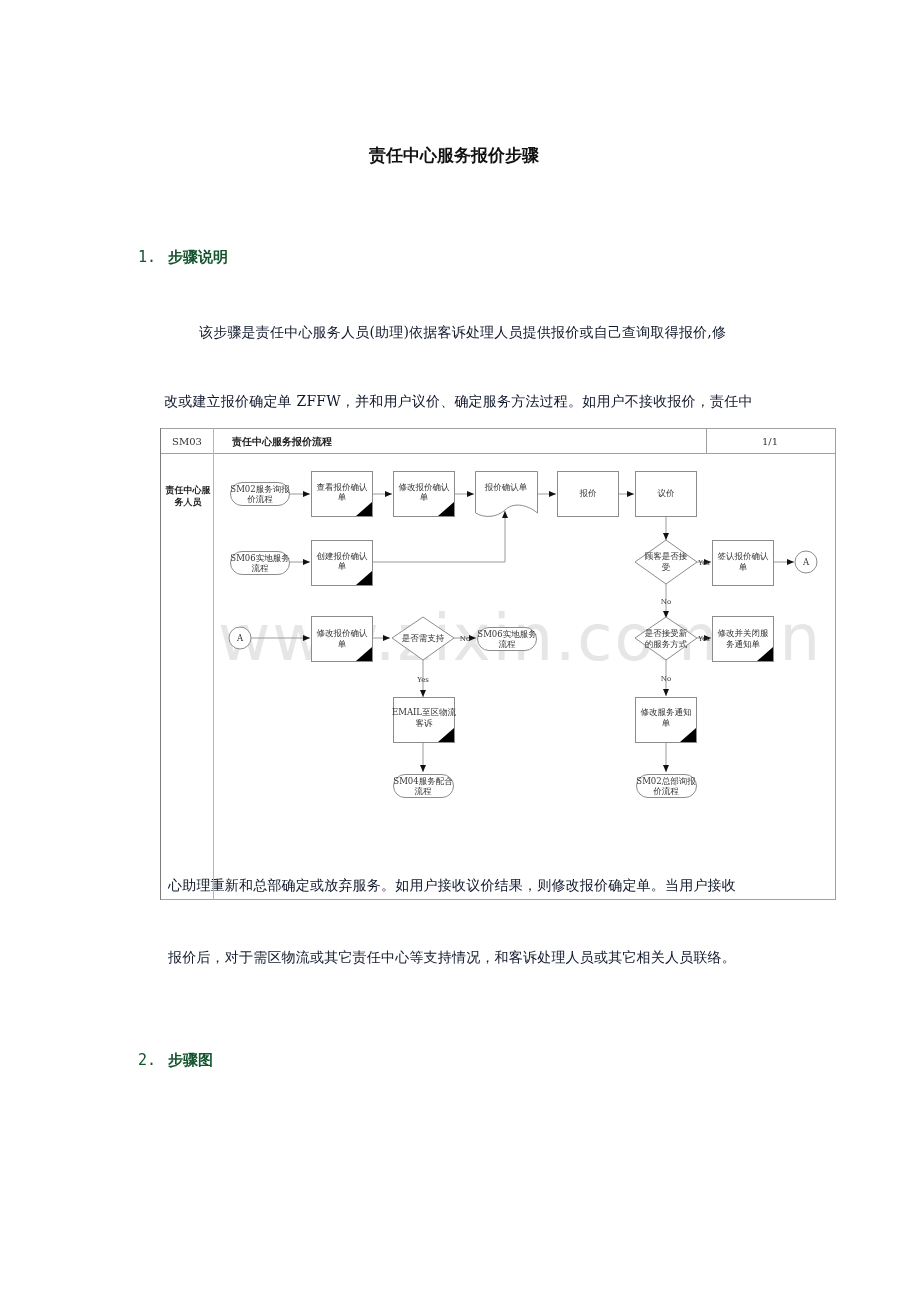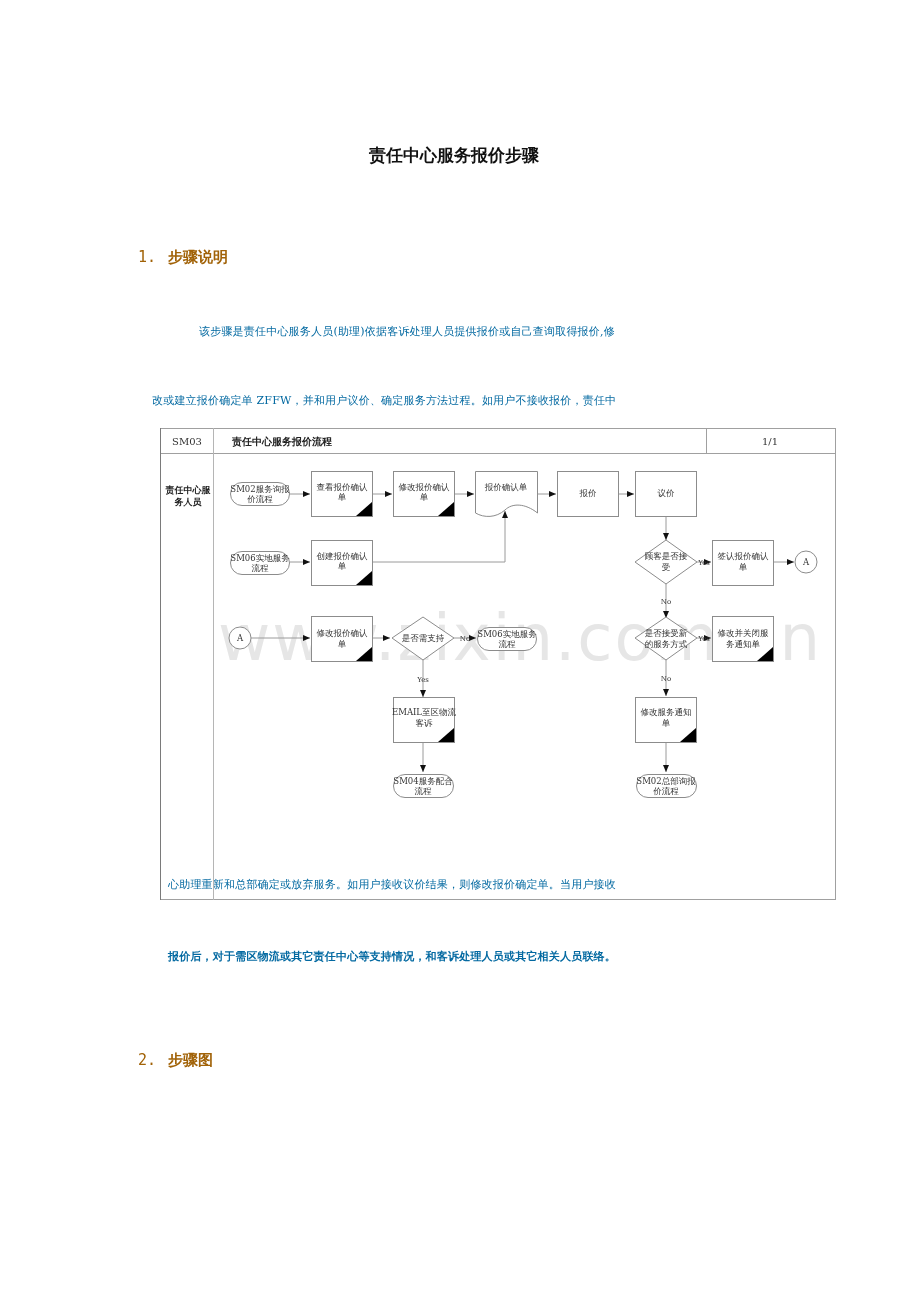--- a/index.html
+++ b/index.html
@@ -3,39 +3,39 @@
 <meta charset="utf-8">
 <style>
   html, body { margin: 0; padding: 0; background: #ffffff; }
   body { width: 920px; height: 1302px; position: relative; overflow: hidden;
          font-family: "DejaVu Serif", "Liberation Serif", serif; color: #1a1a1a; }
   .abs { position: absolute; white-space: nowrap; }
   .doc-title { top: 144px; left: 0; width: 908px; text-align: center;
                font-family: "DejaVu Sans", "Liberation Sans", sans-serif;
                font-weight: bold; font-size: 17px; color: #111; }
   .section-heading { font-family: "DejaVu Sans", "Liberation Sans", sans-serif;
-                     font-weight: bold; font-size: 15px; color: #a16207; }
+                     font-weight: bold; font-size: 15px; color: #14532d; }
   .section-heading .num { font-family: "DejaVu Sans Mono", "Liberation Mono", monospace; font-weight: normal; margin-right: 12px; }
-  .para { font-size: 11px; color: #0369a1; letter-spacing: 0.2px; }
+  .para { font-size: 14px; color: #0f172a; letter-spacing: 0.2px; }
   svg.diagram { position: absolute; left: 0; top: 0; }
   svg text { font-family: "DejaVu Serif", "Liberation Serif", serif; fill: #333; }
 </style>
 </head>
 <body>
 
 <div class="abs doc-title">责任中心服务报价步骤</div>
 
 <div class="abs section-heading" style="top:248px; left:138px;">
   <span class="num">1.</span><span>步骤说明</span>
 </div>
 
 <div class="abs para" style="top:324px; left:199px;">该步骤是责任中心服务人员(助理)依据客诉处理人员提供报价或自己查询取得报价,修</div>
-<div class="abs para" style="top:393px; left:152px;">改或建立报价确定单 ZFFW，并和用户议价、确定服务方法过程。如用户不接收报价，责任中</div>
+<div class="abs para" style="top:393px; left:164px;">改或建立报价确定单 ZFFW，并和用户议价、确定服务方法过程。如用户不接收报价，责任中</div>
 <div class="abs para" style="top:877px; left:168px;">心助理重新和总部确定或放弃服务。如用户接收议价结果，则修改报价确定单。当用户接收</div>
-<div class="abs para" style="top:949px; left:168px;font-weight:bold;">报价后，对于需区物流或其它责任中心等支持情况，和客诉处理人员或其它相关人员联络。</div>
+<div class="abs para" style="top:949px; left:168px;">报价后，对于需区物流或其它责任中心等支持情况，和客诉处理人员或其它相关人员联络。</div>
 
 <div class="abs section-heading" style="top:1051px; left:138px;">
   <span class="num">2.</span><span>步骤图</span>
 </div>
 
 <svg class="diagram" width="920" height="1302" viewBox="0 0 920 1302">
   <defs>
     <marker id="arr" markerWidth="8" markerHeight="8" refX="7" refY="4" orient="auto" markerUnits="userSpaceOnUse">
       <path d="M0,1 L7,4 L0,7 z" fill="#111"></path>
     </marker>

